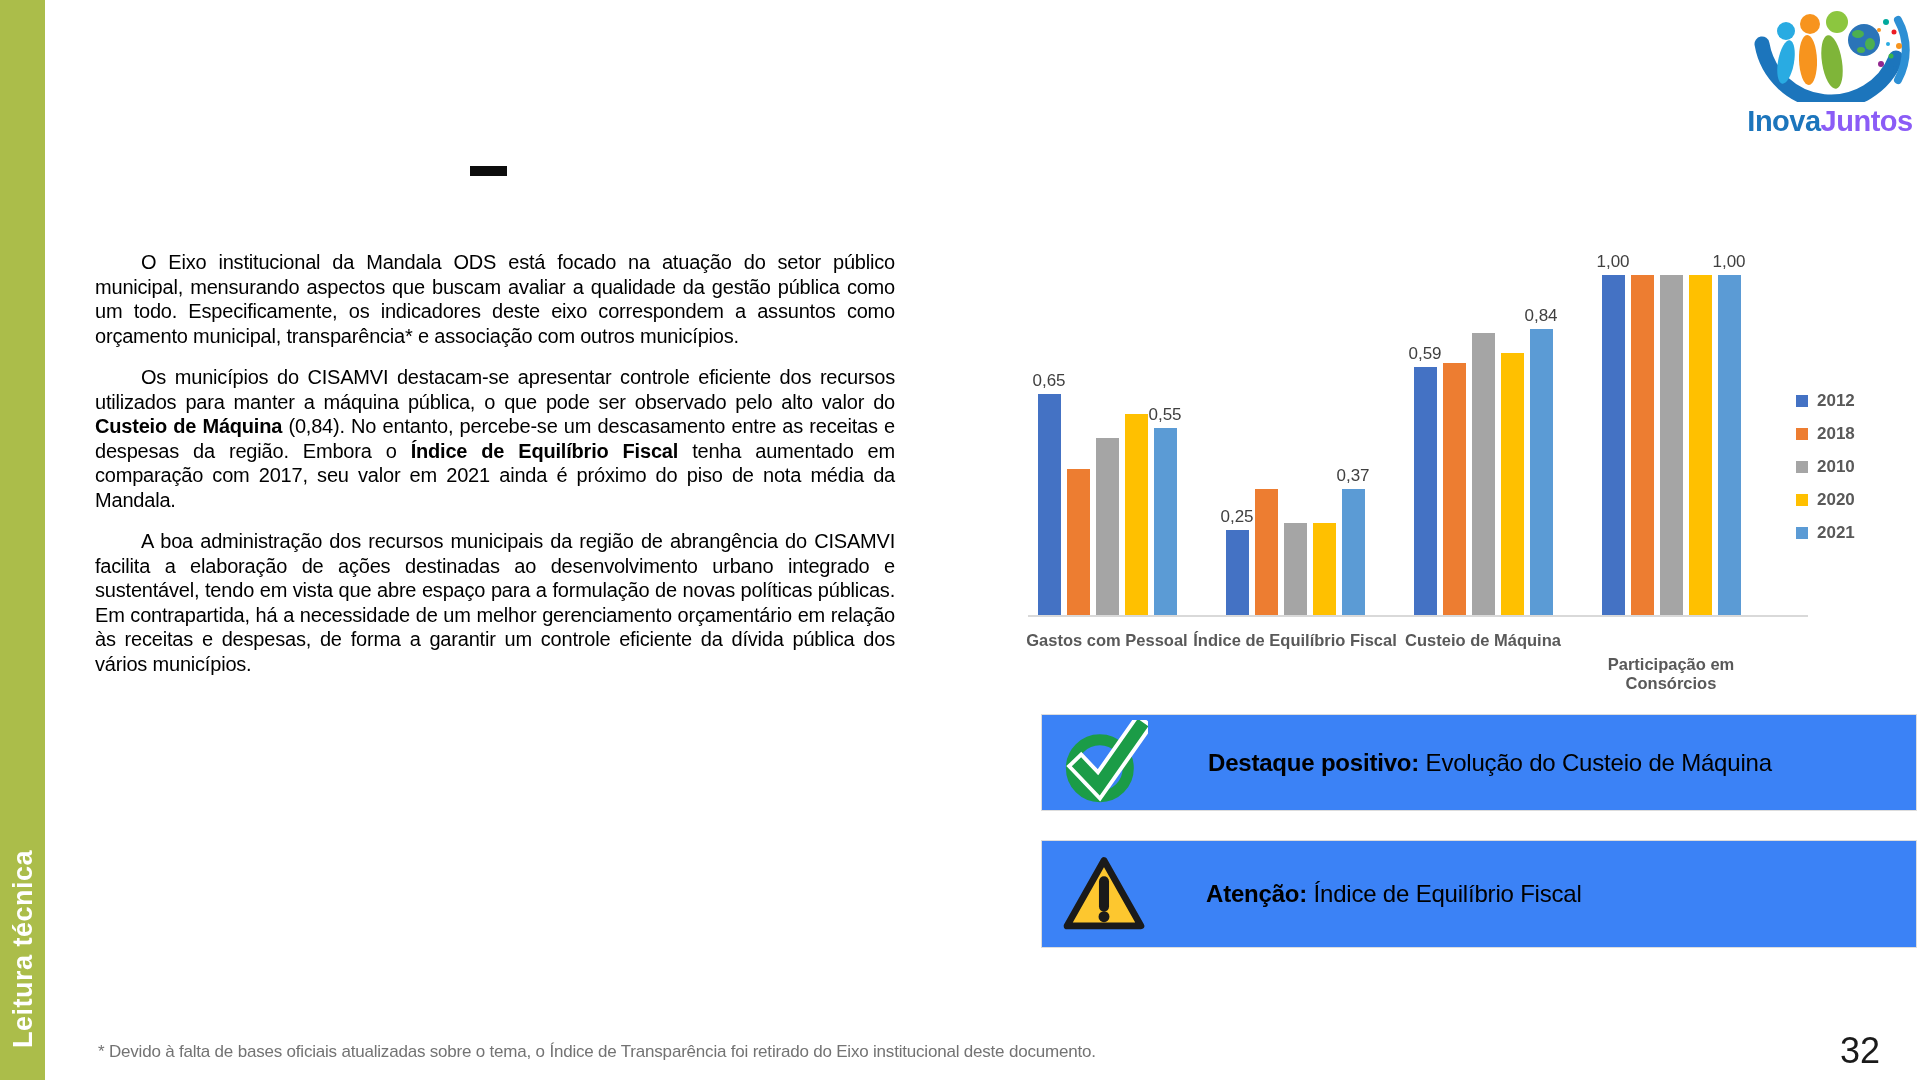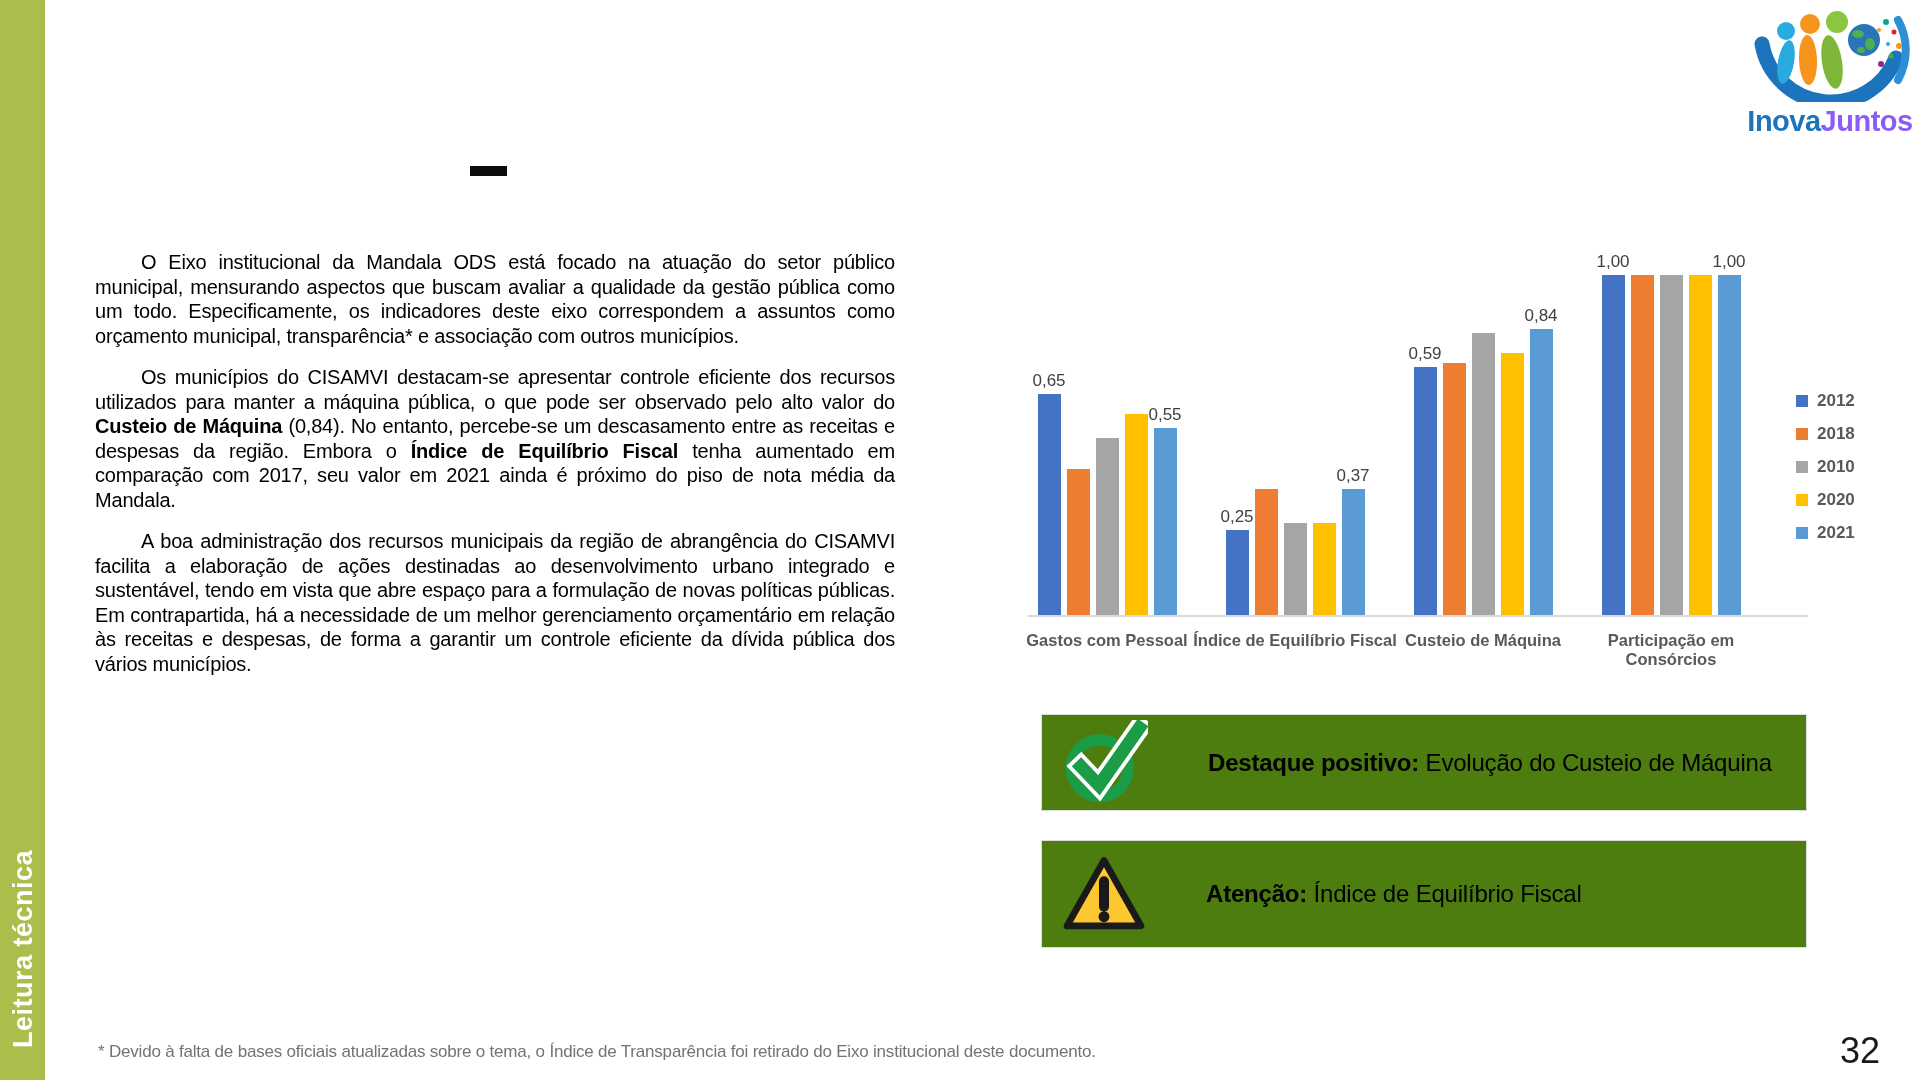--- a/index.html
+++ b/index.html
@@ -36,21 +36,21 @@
   .cat-label{
     position:absolute;width:210px;text-align:center;font-size:16.5px;font-weight:bold;color:#595959;
     line-height:19px;white-space:pre-line;
   }
   .legend{position:absolute;left:768px;top:187px;}
   .legend-item{display:flex;align-items:center;margin-bottom:16px;height:17px;}
   .legend-swatch{width:12px;height:12px;margin-right:9px;flex:0 0 auto;}
   .legend-text{font-size:17px;font-weight:bold;color:#595959;line-height:17px;}
   
   .callout{
-    position:absolute;left:1041px;width:766px;background:#4d7c0f;border:1px solid #dddddd;
+    position:absolute;left:1041px;width:876px;background:#3b82f6;border:1px solid #dddddd;
     display:flex;align-items:center;box-sizing:border-box;
   }
   .callout-1{top:714px;height:97px;}
   .callout-2{top:840px;height:108px;}
   .co-icon{flex:0 0 auto;margin-left:20px;display:flex;align-items:center;}
   .co-text{margin-left:60px;font-size:24px;color:#000;letter-spacing:-.2px;}
   
   .footnote{position:absolute;left:98px;top:1042px;width:1150px;font-size:17px;color:#737373;letter-spacing:-.2px;}
   .page-number{position:absolute;left:1840px;top:1030px;font-size:36px;color:#1a1a1a;}
 </style>
@@ -135,21 +135,21 @@
         <div class="val-label" style="left: 115px; top: 200px;">0,55</div>
         <div class="val-label" style="left: 303px; top: 261px;">0,37</div>
         <div class="val-label" style="left: 491px; top: 101px;">0,84</div>
         <div class="val-label" style="left: 679px; top: 47px;">1,00</div>
       </div>
     <div class="axis-line"></div>
     <div id="cats">
         <div class="cat-label" style="left: -26px; top: 426px;">Gastos com Pessoal</div>
         <div class="cat-label" style="left: 162px; top: 426px;">Índice de Equilíbrio Fiscal</div>
         <div class="cat-label" style="left: 350px; top: 426px;">Custeio de Máquina</div>
-        <div class="cat-label" style="left: 538px; top: 426px;">Participação em
+        <div class="cat-label" style="left: 538px; top: 450px;">Participação em
 Consórcios</div>
       </div>
     <div class="legend" id="legend">
         <div class="legend-item">
           <span class="legend-swatch" style="background: rgb(68, 114, 196);"></span>
           <span class="legend-text">2012</span>
         </div>
         <div class="legend-item">
           <span class="legend-swatch" style="background: rgb(237, 125, 49);"></span>
           <span class="legend-text">2018</span>

